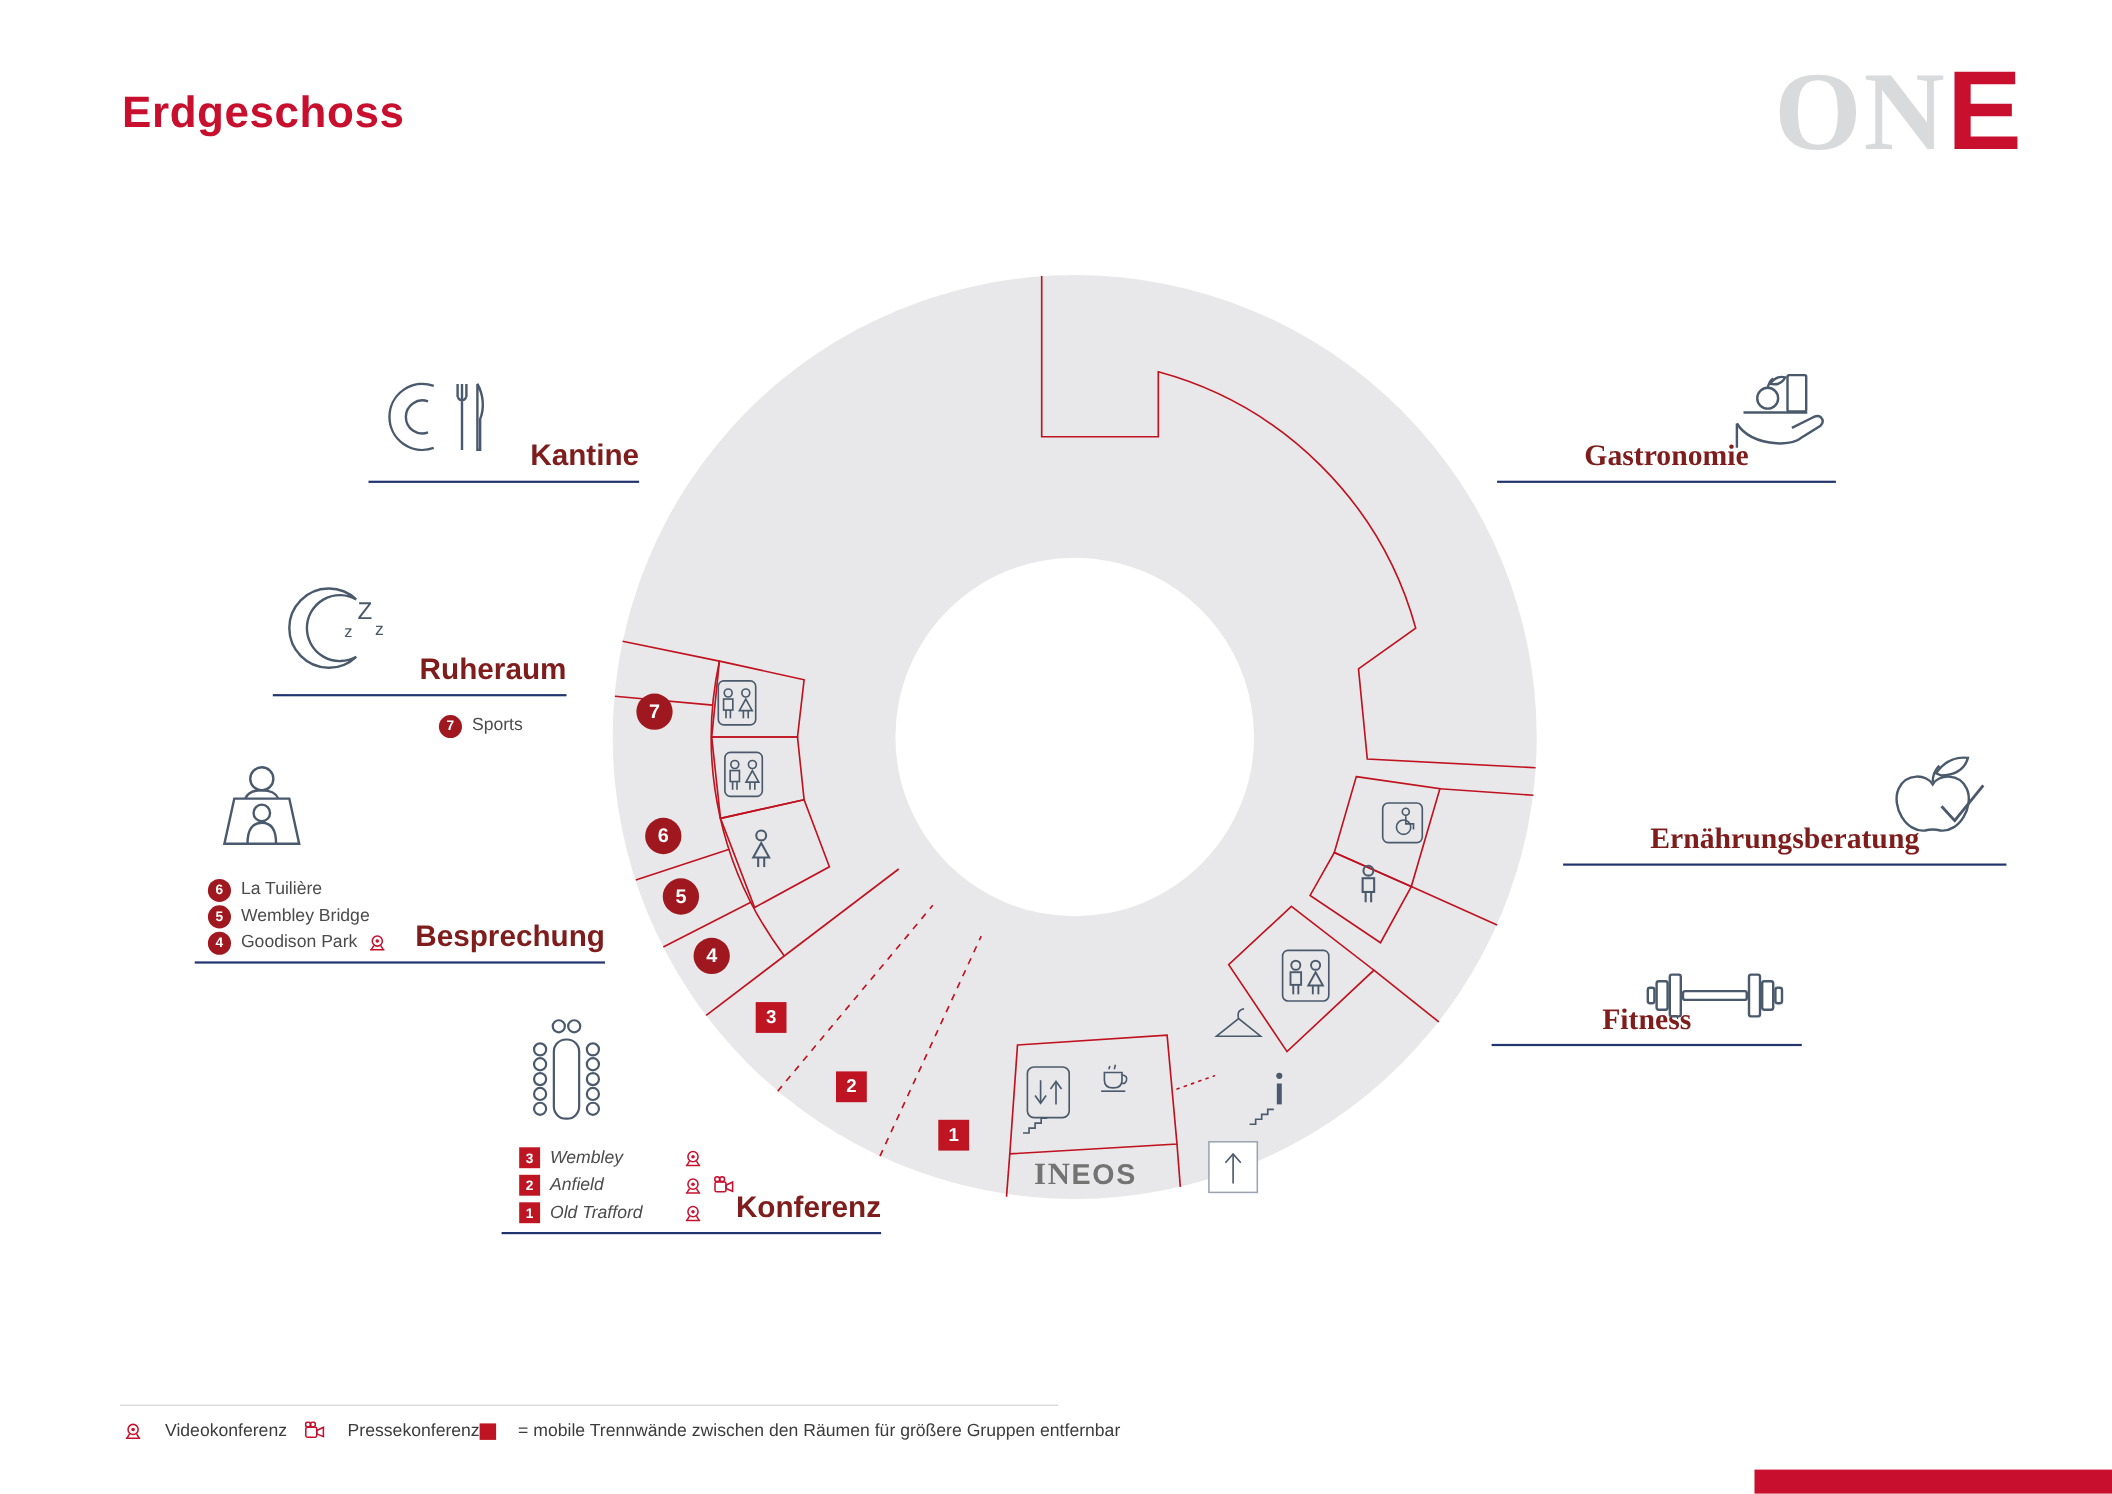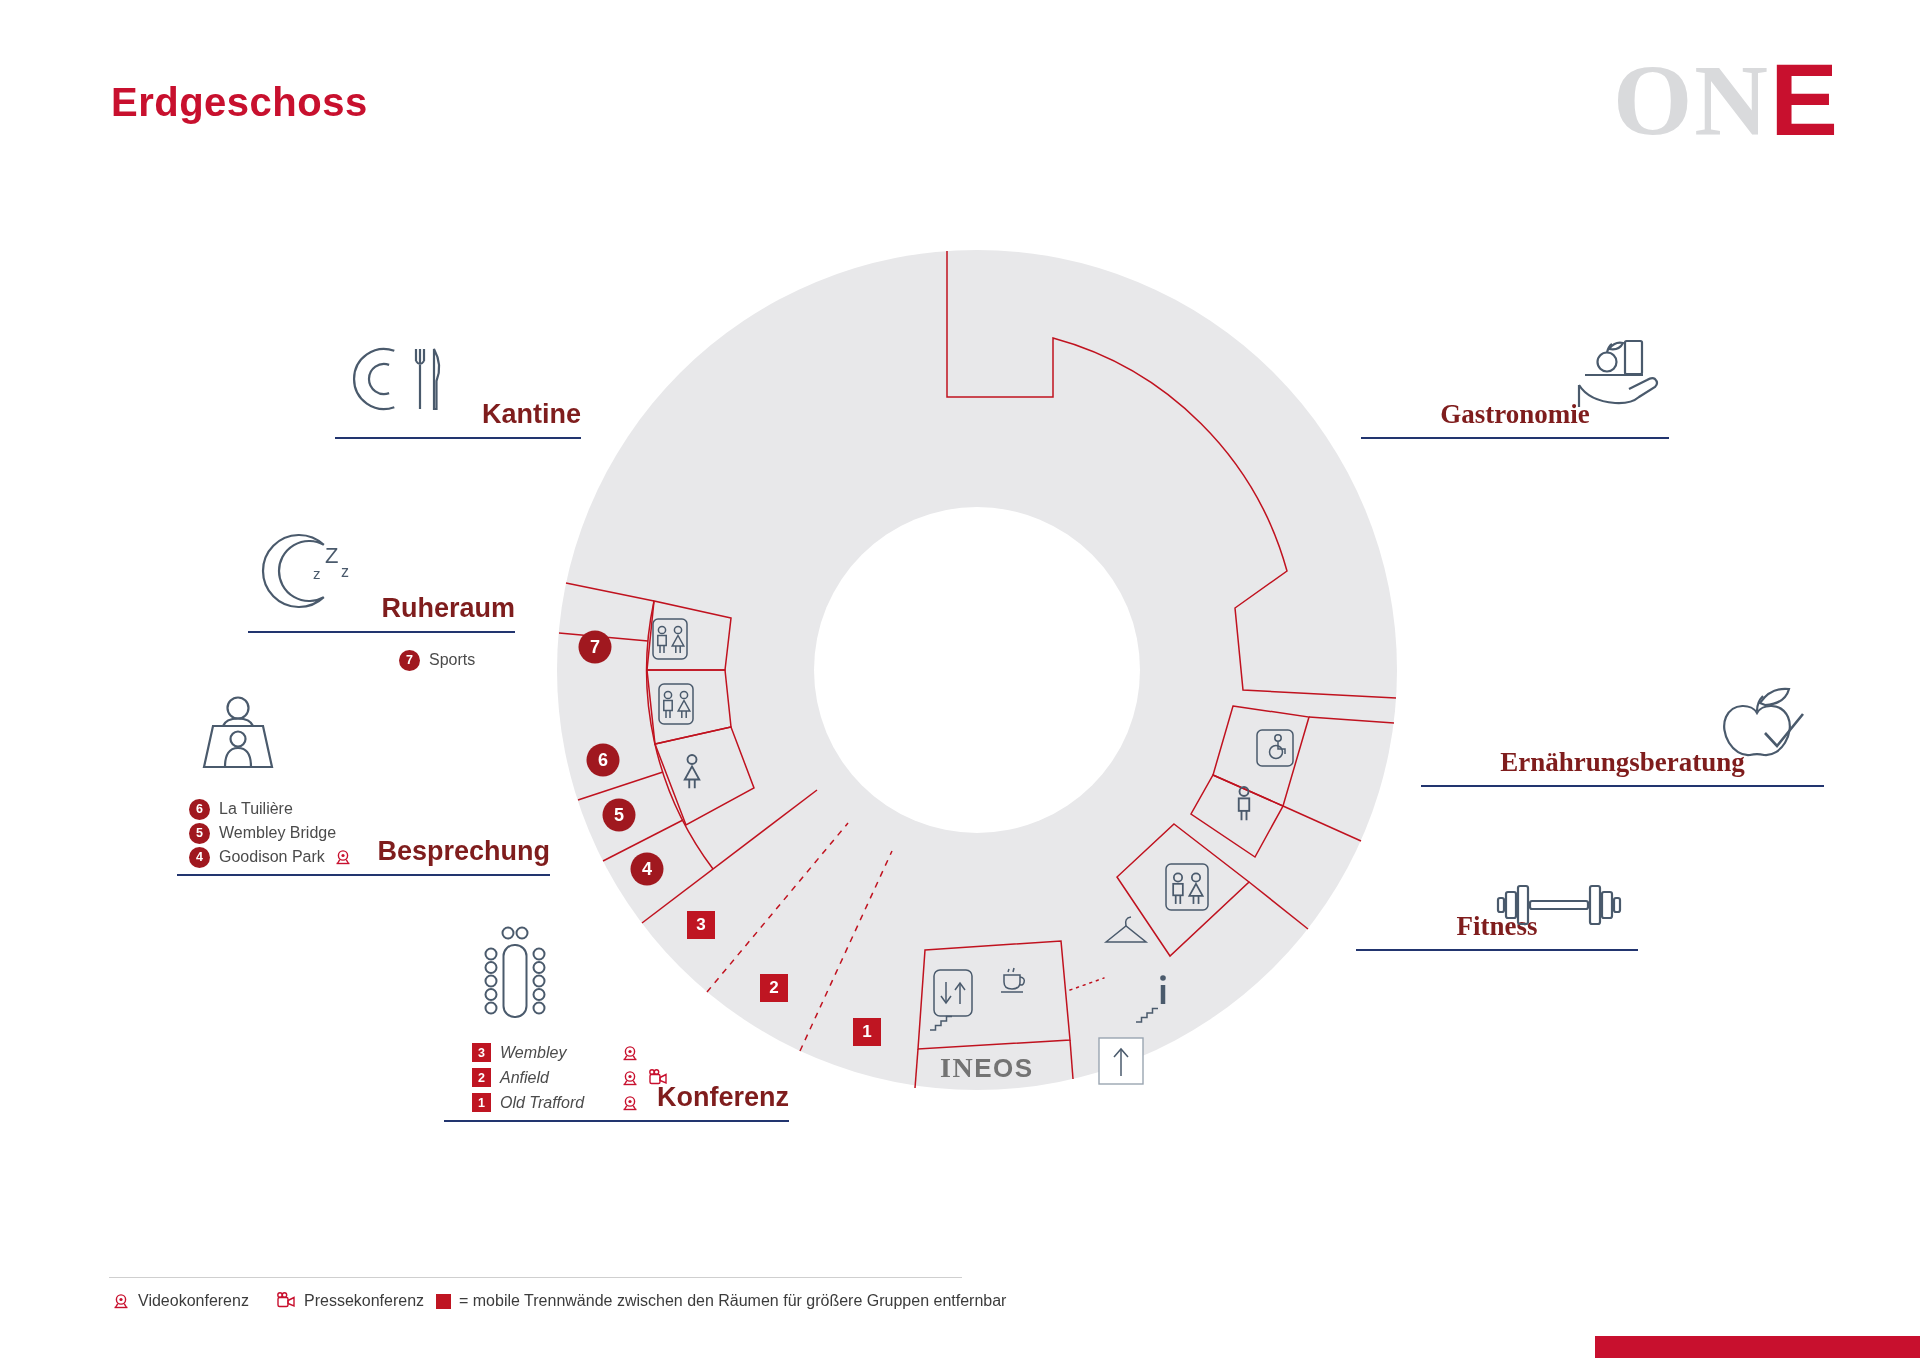--- a/index.html
+++ b/index.html
@@ -32,21 +32,21 @@
                    transform:translate(-50%,-50%); }
   .marker-square { position:absolute; width:28px; height:28px; background:#bf1522; color:#fff;
                    font-size:17px; font-weight:bold; display:flex; align-items:center; justify-content:center;
                    transform:translate(-50%,-50%); }
 
   .ineos { position:absolute; color:#737373; letter-spacing:1.5px; white-space:nowrap; }
   .ineos .s1 { font-family:"Liberation Serif", serif; font-weight:700; font-size:28px; }
   .ineos .s2 { font-family:"Liberation Sans", sans-serif; font-weight:800; font-size:26px; }
 
   .footer-line { position:absolute; left:109px; top:1277px; width:853px; height:1px; background:#cfcfcf; }
-  .footer-item { position:absolute; top:1288px; display:flex; align-items:center; gap:8px;
+  .footer-item { position:absolute; top:1288px; display:flex; align-items:center; gap:20px;
                  font-size:16px; color:#3c3c3c; height:26px; }
   .legend-square { width:15px; height:15px; background:#bf1522; display:inline-block; }
 
   .red-bar { position:absolute; left:1595px; top:1336px; width:325px; height:22px; background:#c8102e; }
 
   svg text { font-family:"Liberation Sans", sans-serif; }
 </style>
 </head>
 <body>
 
@@ -156,21 +156,21 @@
     </g>
   </g>
 </svg>
 
 <div class="abs page-title">Erdgeschoss</div>
 <div class="abs logo"><span class="g">ON</span><span class="r">E</span></div>
 
 <div class="area-label ra" style="left:335px;top:399px;width:246px">Kantine</div>
 <div class="area-label ra" style="left:248px;top:593px;width:267px">Ruheraum</div>
 <div class="area-label ra" style="left:177px;top:836px;width:373px">Besprechung</div>
-<div class="area-label ra" style="left:444px;top:1082px;width:345px">Konferenz</div>
+<div class="area-label ra" style="left:456px;top:1082px;width:345px">Konferenz</div>
 <div class="area-label la" style="left:1361px;top:399px;width:308px">Gastronomie</div>
 <div class="area-label la" style="left:1421px;top:747px;width:403px">Ernährungsberatung</div>
 <div class="area-label la" style="left:1356px;top:911px;width:282px">Fitness</div>
 
 <svg class="abs" style="left:349px;top:331px" width="98" height="96" viewBox="-49 -48 98 96" stroke="#4a5a6c" stroke-width="2.2" fill="none">
   <path d="M-3.7,-28.2 A30,30 0 1 0 -3.7,28.2"></path>
   <path d="M-8.9,-14.1 A15,15 0 1 0 -8.9,14.1"></path>
   <path d="M18,-30 V-18 M22,-30 V-16 M26,-30 V-18 M18,-18 Q22,-12 26,-18 M22,-14 V30"></path>
   <path d="M36,-30 C41.5,-20 42.5,-8 38.5,2 L38.5,30 L36,30 Z"></path>
 </svg>

